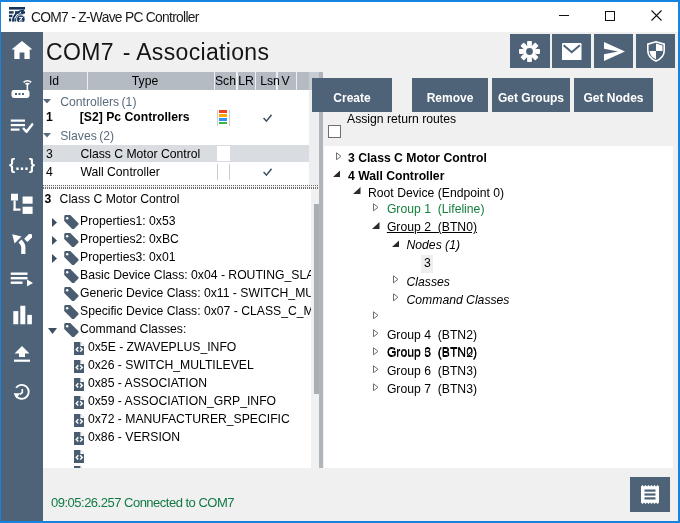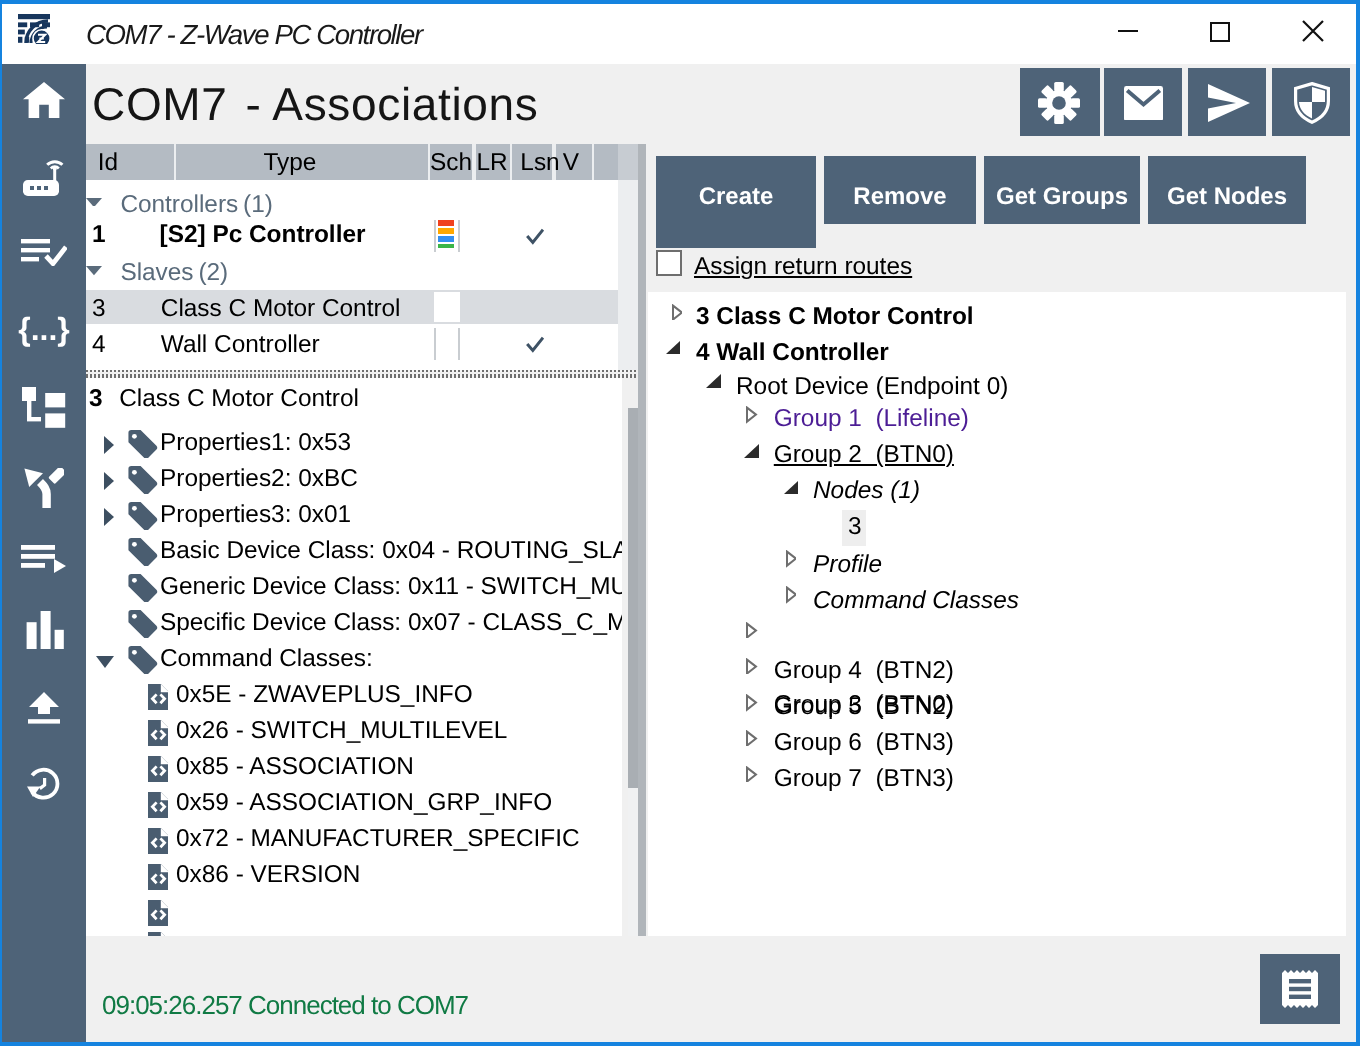--- a/index.html
+++ b/index.html
@@ -27,21 +27,21 @@
  <rect x="12" y="4.2" width="4" height="2.4" fill="#17365d"></rect>
  <rect x="0" y="7.8" width="3.4" height="2.4" fill="#17365d"></rect>
  <rect x="0" y="11.4" width="2.2" height="3" fill="#17365d"></rect>
  <rect x="3.4" y="11.4" width="2.2" height="3" fill="#17365d"></rect>
  <path d="M4 14.5 A11 11 0 0 1 15 3.5" fill="none" stroke="#17365d" stroke-width="1.7"></path>
  <path d="M6.5 14.5 A8 8 0 0 1 14.5 6.5" fill="none" stroke="#17365d" stroke-width="1.5"></path>
  <circle cx="11.8" cy="12.2" r="4.3" fill="#17365d" stroke="#fff" stroke-width="0.8"></circle>
  <path d="M10 10.4 H13.6 L10 14 H13.6 M10.7 12.2 H12.9" stroke="#fff" stroke-width="1" fill="none"></path>
 </svg>
 </div>
-<div class="abs txt" style="left:43px;top:10.2px;font-size:13.8px;letter-spacing:-0.7px;color:#1a1a1a;font-style:italic;">COM7 - Z-Wave PC Controller</div>
+<div class="abs txt" style="left:31px;top:10.2px;font-size:13.8px;letter-spacing:-0.7px;color:#1a1a1a;">COM7 - Z-Wave PC Controller</div>
 
 <div class="abs" style="left:559px;top:15px;width:10px;height:1px;background:#111;"></div>
 <div class="abs" style="left:605px;top:11px;width:8px;height:8px;border:1px solid #111;"></div>
 <div class="abs" style="left:651px;top:10px;width:11px;height:11px;">
 <svg width="11" height="11" viewBox="0 0 11 11">
       <path d="M0.5 0.5 L10.5 10.5 M10.5 0.5 L0.5 10.5" stroke="#111" stroke-width="1.1"></path>
     </svg>
 </div>
 
 <div class="abs" style="left:42px;top:32px;width:636px;height:489px;background:#f0f0f0;"></div>
@@ -188,21 +188,21 @@
 <div class="abs" style="left:309px;top:90px;width:11px;height:94.5px;background:#eceef0;"></div>
 
 <div class="abs" style="left:43.4px;top:98.6px;">
 <svg width="8" height="4.6" viewBox="0 0 8 4.6">
       <polygon points="0,0 8,0 4,4.6" fill="#5a6b7b"></polygon>
     </svg>
 </div>
 <div class="abs txt" style="left:60.2px;top:94.7px;font-size:12.2px;color:#5a6b7b;">Controllers (1)</div>
 
 <div class="abs txt" style="left:46px;top:110.4px;font-size:12.2px;font-weight:bold;color:#000;">1</div>
-<div class="abs txt" style="left:79.8px;top:110.4px;font-size:12.2px;font-weight:bold;color:#000;">[S2] Pc Controller</div>
+<div class="abs txt" style="left:79.8px;top:110.4px;font-size:12.2px;font-weight:bold;color:#000;">[S2] Pc Controllers</div>
 <div class="abs" style="left:217px;top:109.5px;width:1px;height:16px;background:#c9cdd1;"></div>
 <div class="abs" style="left:228.7px;top:109.5px;width:1px;height:16px;background:#c9cdd1;"></div>
 <div class="abs" style="left:218.8px;top:110.2px;width:8px;height:3px;background:#f0421f;"></div>
 <div class="abs" style="left:218.8px;top:114.1px;width:8px;height:3px;background:#ffa800;"></div>
 <div class="abs" style="left:218.8px;top:118px;width:8px;height:3px;background:#338ff0;"></div>
 <div class="abs" style="left:218.8px;top:121.9px;width:8px;height:2.6px;background:#3ab549;"></div>
 <div class="abs" style="left:263px;top:114px;">
 <svg width="9" height="8.5" viewBox="0 0 9 8.5">
       <path d="M0.6 4 L3.4 7.2 L8.5 0.8" fill="none" stroke="#3e5265" stroke-width="1.5"></path>
     </svg>
@@ -370,27 +370,27 @@
     </div>
 </div>
 
 <div class="abs" style="left:313.5px;top:204px;width:5.5px;height:264px;background:#f0f1f2;"></div>
 <div class="abs" style="left:313.5px;top:204px;width:5.5px;height:190px;background:#a9aeb3;"></div>
 
 <div class="abs" style="left:319px;top:72px;width:4px;height:396px;background:#b0b5ba;"></div>
 
 <div class="abs" style="left:323.5px;top:146px;width:349.5px;height:321.5px;background:#fff;"></div>
 
-<div class="abs btn" style="left:328px;top:78px;width:80px;height:46px;">Create</div>
+<div class="abs btn" style="left:312px;top:78px;width:80px;height:34px;">Create</div>
 <div class="abs btn" style="left:412px;top:78px;width:76px;height:34px;">Remove</div>
 <div class="abs btn" style="left:492px;top:78px;width:78px;height:34px;">Get Groups</div>
 <div class="abs btn" style="left:574px;top:78px;width:79px;height:34px;">Get Nodes</div>
 
 <div class="abs" style="left:328px;top:125px;width:11.3px;height:11.3px;background:#fff;border:1px solid #6e6e6e;"></div>
-<div class="abs txt" style="left:347px;top:126px;font-size:12.2px;color:#000;text-decoration:underline;">Assign return routes</div>
+<div class="abs txt" style="left:347px;top:112px;font-size:12.2px;color:#000;">Assign return routes</div>
 
 <div class="abs" style="left:335.5px;top:151.79999999999998px;">
     <svg width="5.5" height="8.6" viewBox="0 0 5.5 8.6">
       <polygon points="0.5,0.8 5,4.3 0.5,7.8" fill="#fff" stroke="#6e6e6e" stroke-width="1"></polygon>
     </svg>
   </div>
 <div class="abs txt" style="left:348px;top:151px;font-size:12.2px;color:#000;font-weight:bold;">3 Class C Motor Control</div>
 <div class="abs" style="left:332.5px;top:170.29999999999998px;">
     <svg width="7.5" height="7" viewBox="0 0 7.5 7">
       <polygon points="7.5,0 7.5,7 0,7" fill="#2b2b2b"></polygon>
@@ -401,40 +401,40 @@
     <svg width="7.5" height="7" viewBox="0 0 7.5 7">
       <polygon points="7.5,0 7.5,7 0,7" fill="#2b2b2b"></polygon>
     </svg>
   </div>
 <div class="abs txt" style="left:368px;top:185.5px;font-size:12.2px;color:#000;">Root Device (Endpoint 0)</div>
 <div class="abs" style="left:373.2px;top:203.1px;">
     <svg width="5.5" height="8.6" viewBox="0 0 5.5 8.6">
       <polygon points="0.5,0.8 5,4.3 0.5,7.8" fill="#fff" stroke="#6e6e6e" stroke-width="1"></polygon>
     </svg>
   </div>
-<div class="abs txt" style="left:386.9px;top:202.3px;font-size:12.2px;color:#4c1d95;">Group 1  (Lifeline)</div>
+<div class="abs txt" style="left:386.9px;top:202.3px;font-size:12.2px;color:#15803d;">Group 1  (Lifeline)</div>
 <div class="abs" style="left:372px;top:222px;">
     <svg width="7.5" height="7" viewBox="0 0 7.5 7">
       <polygon points="7.5,0 7.5,7 0,7" fill="#2b2b2b"></polygon>
     </svg>
   </div>
 <div class="abs txt" style="left:386.9px;top:220.20000000000002px;font-size:12.2px;color:#000;text-decoration:underline;">Group 2  (BTN0)</div>
 <div class="abs" style="left:391.5px;top:240.1px;">
     <svg width="7.5" height="7" viewBox="0 0 7.5 7">
       <polygon points="7.5,0 7.5,7 0,7" fill="#2b2b2b"></polygon>
     </svg>
   </div>
 <div class="abs txt" style="left:406.5px;top:238.3px;font-size:12.2px;color:#000;font-style:italic;">Nodes (1)</div>
 <div class="abs txt" style="left:421.3px;top:255.3px;font-size:12.2px;color:#000;background:#eeeeee;padding:0 2.7px;line-height:17.2px;">3</div>
 <div class="abs" style="left:392.8px;top:275.40000000000003px;">
     <svg width="5.5" height="8.6" viewBox="0 0 5.5 8.6">
       <polygon points="0.5,0.8 5,4.3 0.5,7.8" fill="#fff" stroke="#6e6e6e" stroke-width="1"></polygon>
     </svg>
   </div>
-<div class="abs txt" style="left:406.5px;top:274.6px;font-size:12.2px;color:#000;font-style:italic;">Profile</div>
+<div class="abs txt" style="left:406.5px;top:274.6px;font-size:12.2px;color:#000;font-style:italic;">Classes</div>
 <div class="abs" style="left:392.8px;top:293.40000000000003px;">
     <svg width="5.5" height="8.6" viewBox="0 0 5.5 8.6">
       <polygon points="0.5,0.8 5,4.3 0.5,7.8" fill="#fff" stroke="#6e6e6e" stroke-width="1"></polygon>
     </svg>
   </div>
 <div class="abs txt" style="left:406.5px;top:292.6px;font-size:12.2px;color:#000;font-style:italic;">Command Classes</div>
 <div class="abs" style="left:373.2px;top:310.70000000000005px;">
     <svg width="5.5" height="8.6" viewBox="0 0 5.5 8.6">
       <polygon points="0.5,0.8 5,4.3 0.5,7.8" fill="#fff" stroke="#6e6e6e" stroke-width="1"></polygon>
     </svg>

